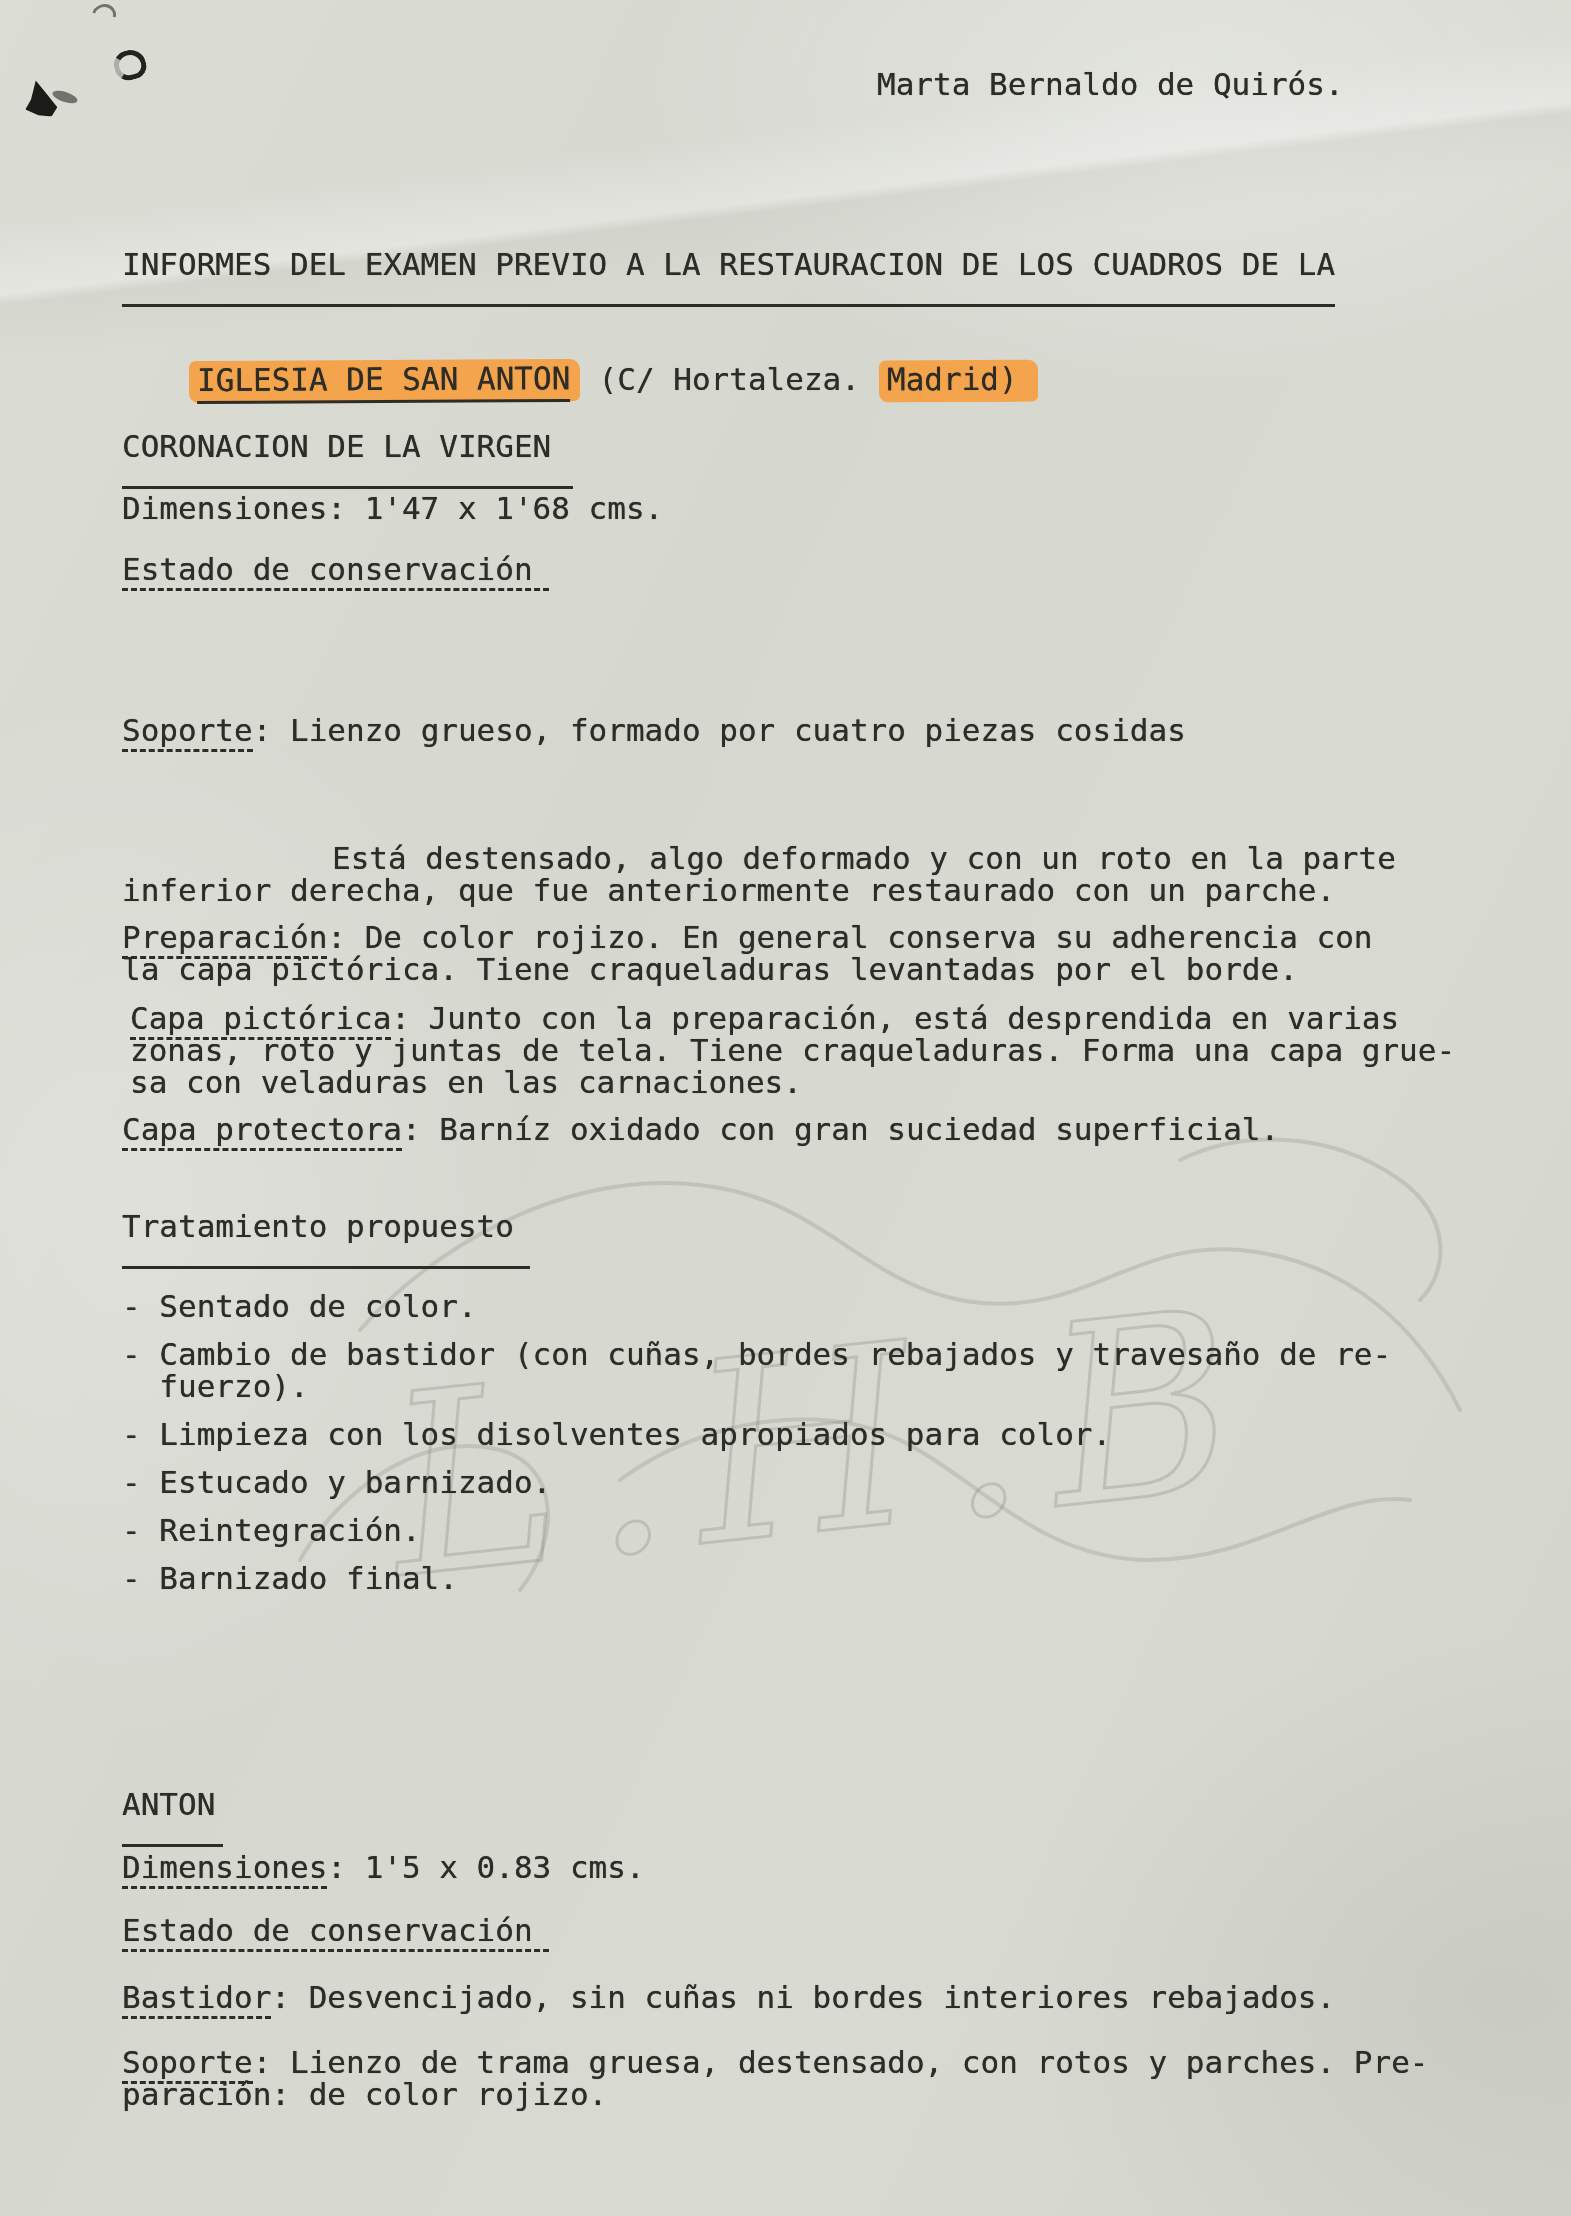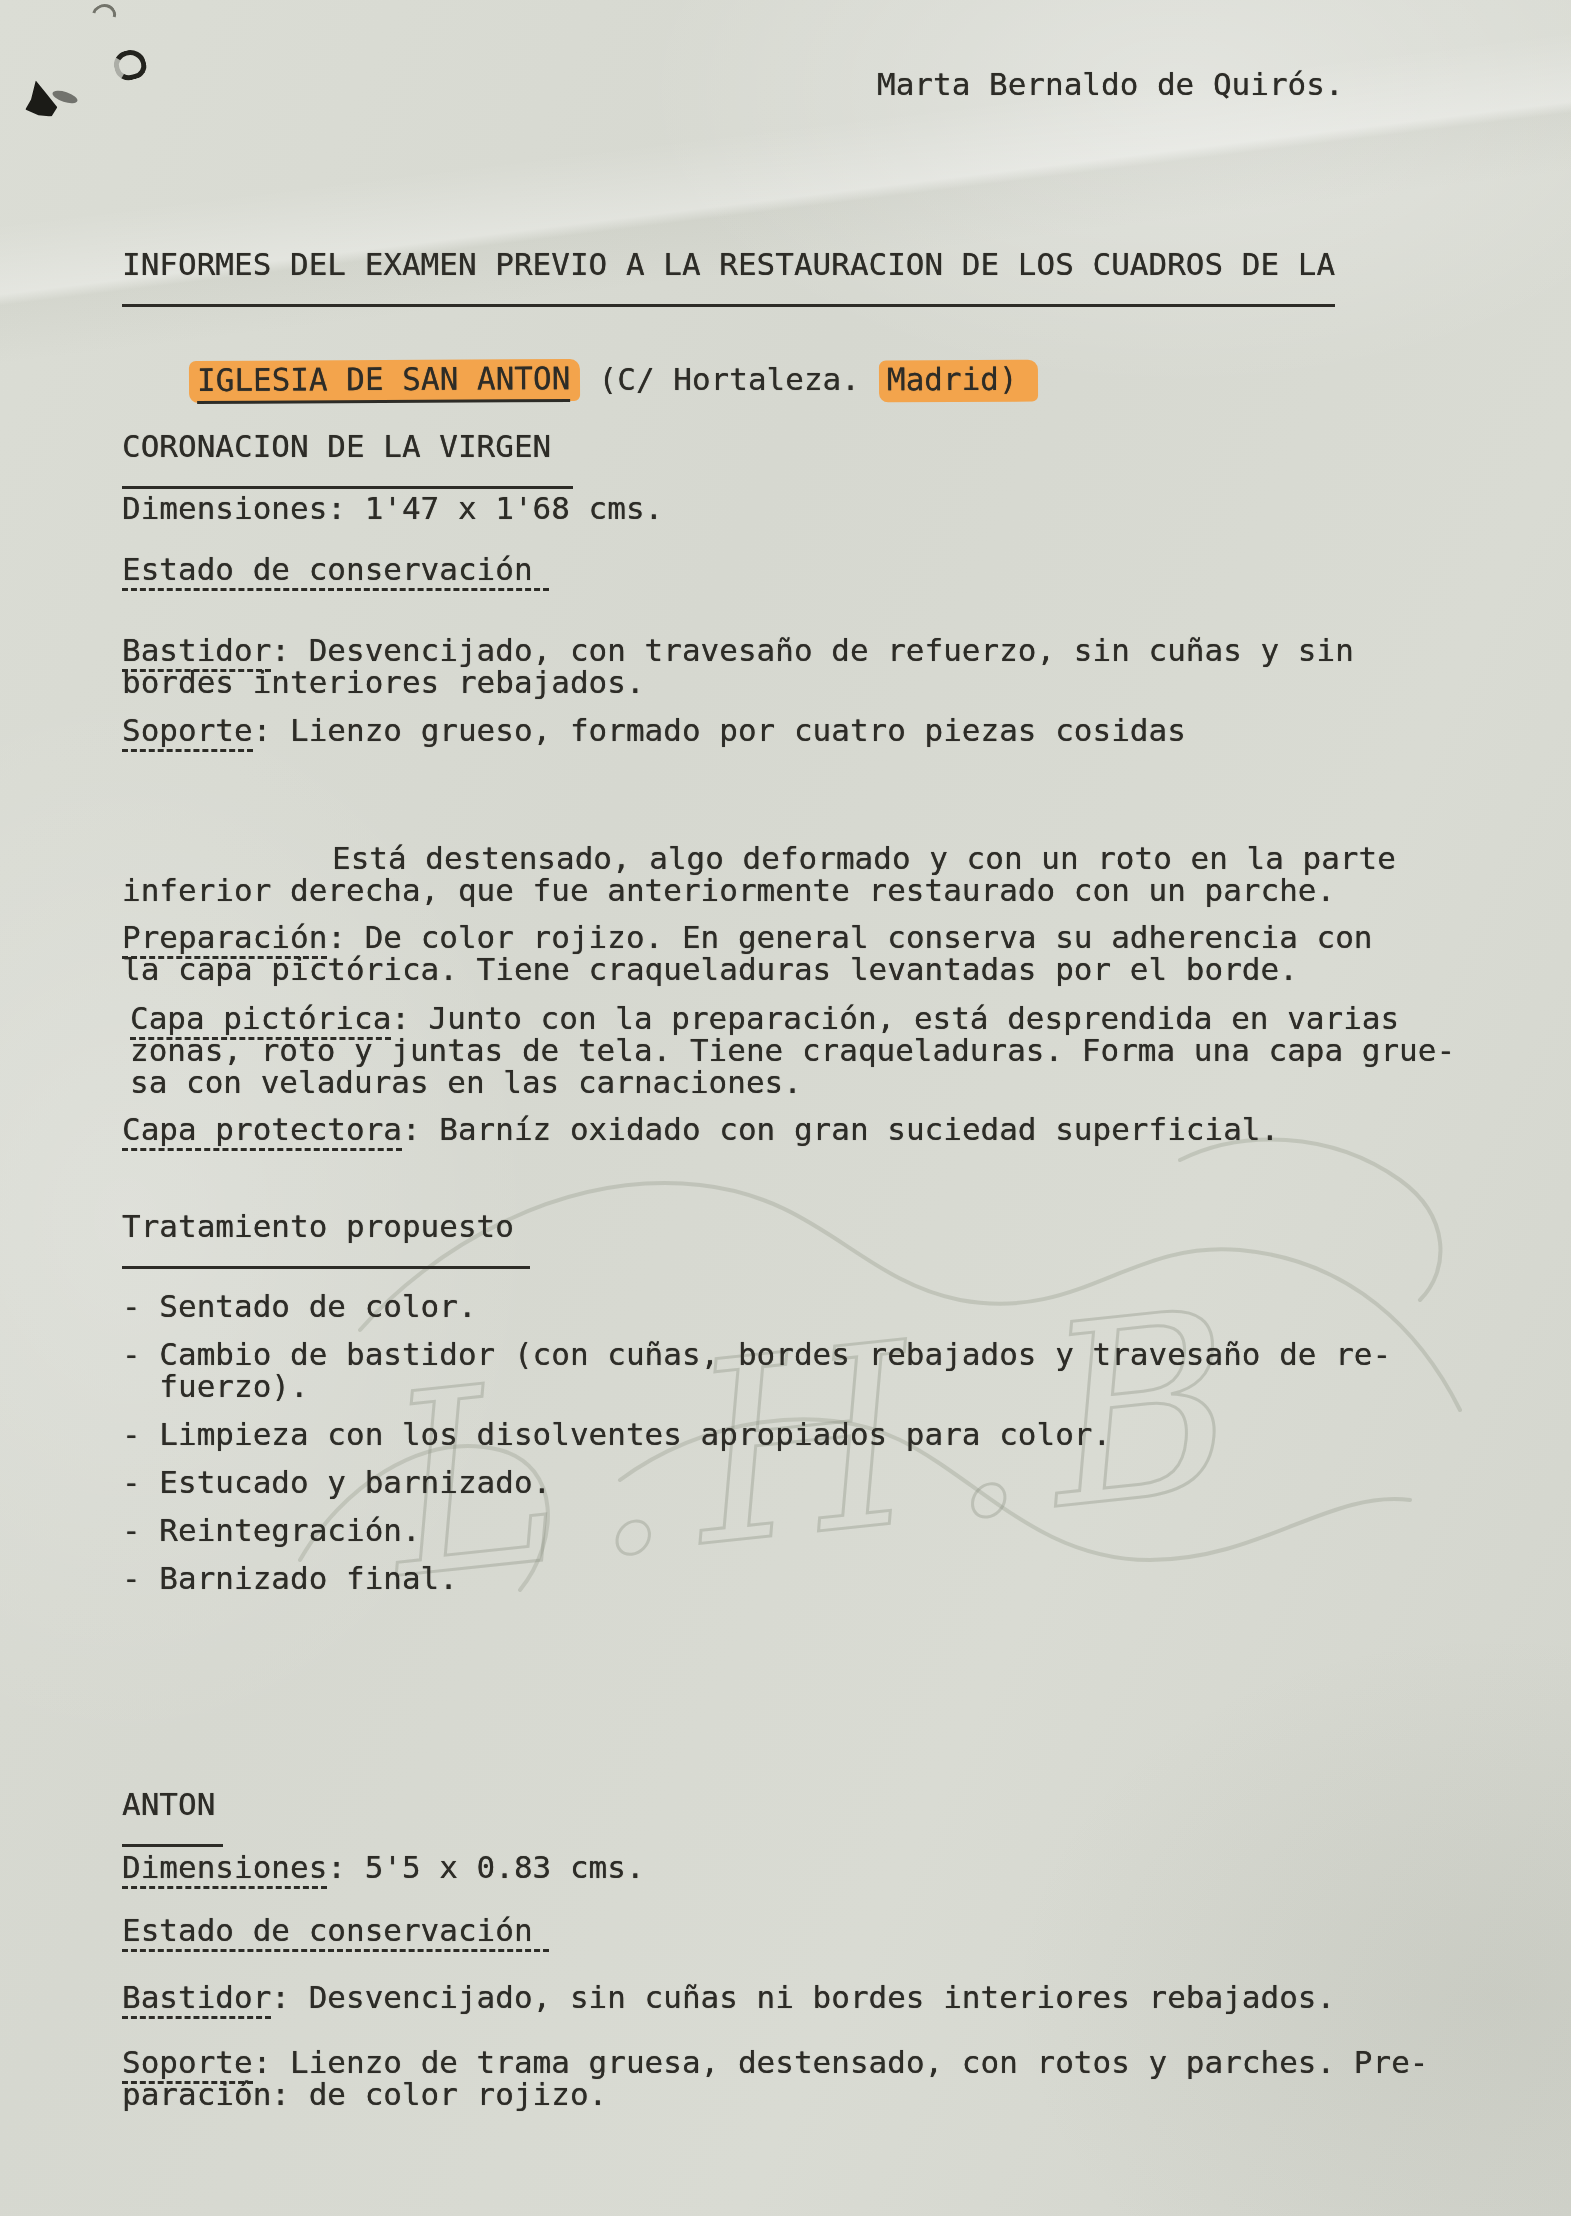--- a/index.html
+++ b/index.html
@@ -103,24 +103,20 @@
   <div class="abs txt" style="top:430px;left:122px;">
     <span class="u pr22">CORONACION DE LA VIRGEN</span>
   </div>
 
   <div class="abs txt para" style="top:492px;">Dimensiones: 1'47 x 1'68 cms.</div>
 
   <div class="abs txt" style="top:553px;left:122px;">
     <span class="ud pr16">Estado de conservación</span>
   </div>
 
-  <div class="abs txt para" style="top:634px;">
-    <span class="ud">Bastidor</span><span class="ml">: Desvencijado, con travesaño de refuerzo, sin cuñas y sin
-bordes interiores rebajados.</span>
-  </div>
 
   <div class="abs txt para" style="top:714px;">
     <span class="ud">Soporte</span><span class="ml">: Lienzo grueso, formado por cuatro piezas cosidas</span>
   </div>
 
   <div class="abs txt para nota" style="top:842px;">
     <span class="ml">Está destensado, algo deformado y con un roto en la parte
 inferior derecha, que fue anteriormente restaurado con un parche.</span>
   </div>
 
@@ -151,21 +147,21 @@
     <div class="treat-item ml">- Estucado y barnizado.</div>
     <div class="treat-item ml">- Reintegración.</div>
     <div class="treat-item ml">- Barnizado final.</div>
   </div>
 
   <div class="abs txt" style="top:1788px;left:122px;">
     <span class="u pr8">ANTON</span>
   </div>
 
   <div class="abs txt para" style="top:1851px;">
-    <span class="ud">Dimensiones</span><span>: 5'5 x 0.83 cms.</span>
+    <span class="ud">Dimensiones</span><span>: 1'5 x 0.83 cms.</span>
   </div>
 
   <div class="abs txt" style="top:1914px;left:122px;">
     <span class="ud pr16">Estado de conservación</span>
   </div>
 
   <div class="abs txt para" style="top:1981px;">
     <span class="ud">Bastidor</span><span class="ml">: Desvencijado, sin cuñas ni bordes interiores rebajados.</span>
   </div>
 

